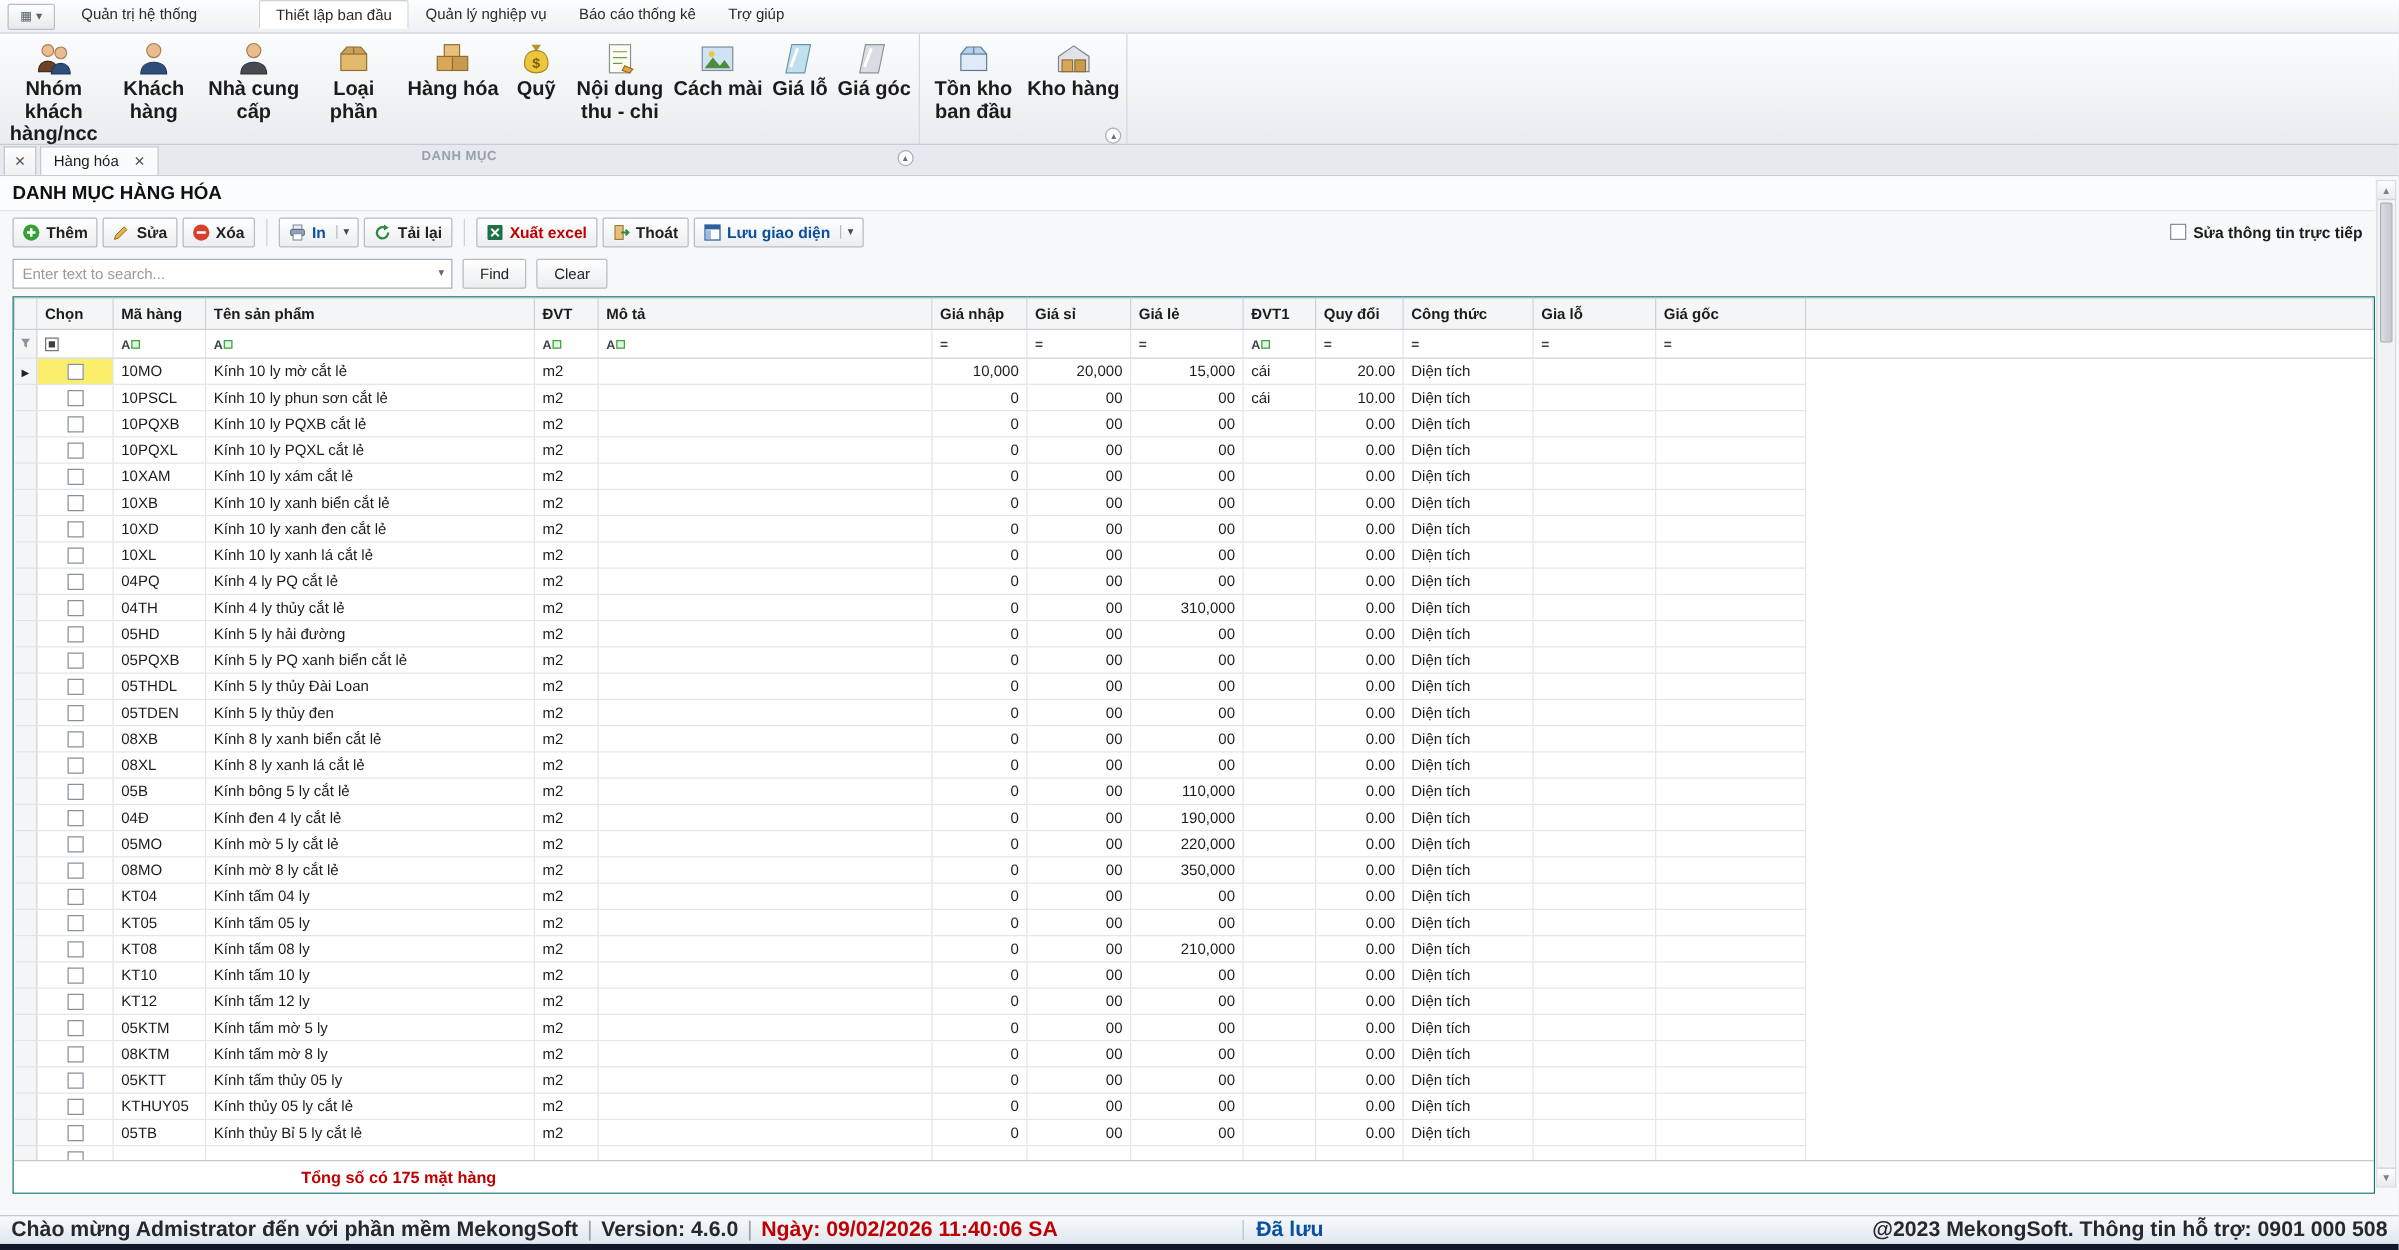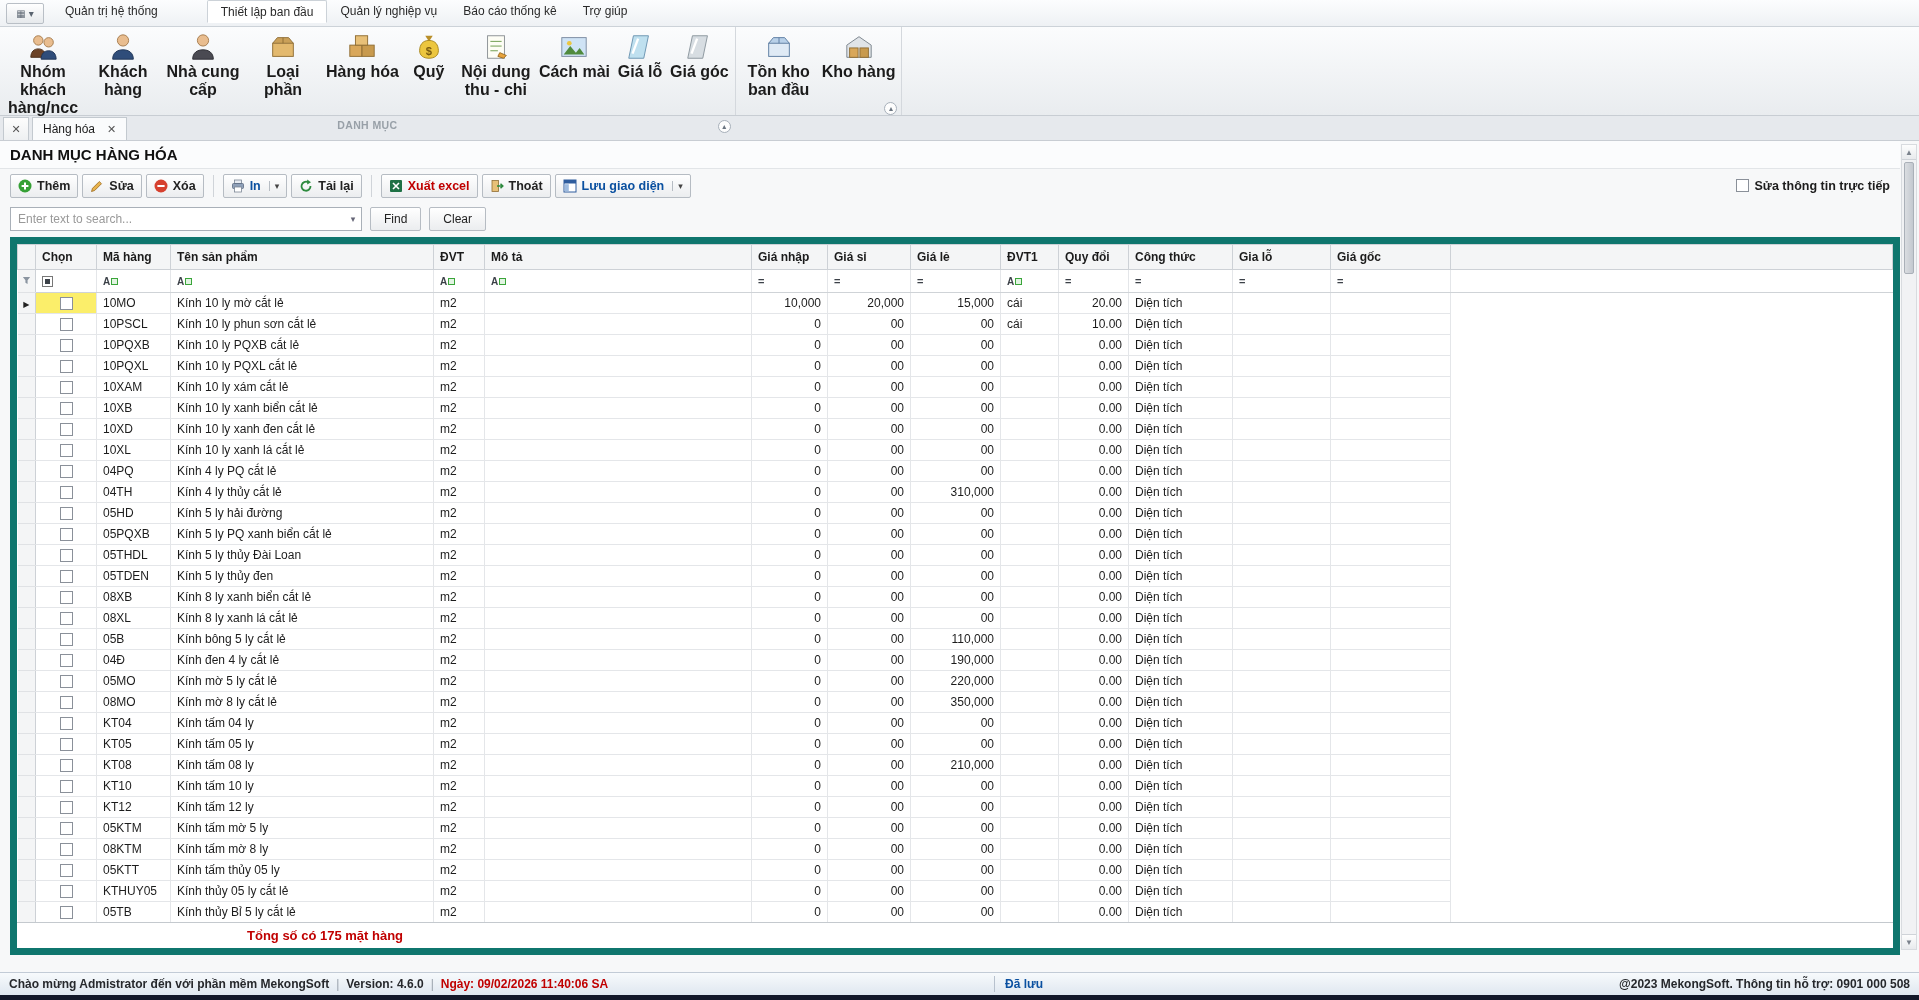--- a/index.html
+++ b/index.html
@@ -68,21 +68,21 @@
 
   .search-row{height:33px;flex:none;display:flex;align-items:center;gap:8px;padding:0 10px;}
   .search-box{width:352px;height:24px;border:1px solid #a9b0b8;background:#fff;display:flex;align-items:center;}
   .search-box input{flex:1;border:none;outline:none;padding:0 7px;font:12px "Liberation Sans",sans-serif;color:#333;background:transparent;}
   .search-box input::placeholder{color:#999;}
   .combo-arrow{width:16px;text-align:center;color:#667;font-size:9px;}
   .sbtn{height:24px;padding:0 13px;border:1px solid #b6bcc3;border-radius:2px;
     background:linear-gradient(#ffffff,#ebedef);font:12px "Liberation Sans",sans-serif;color:#222;}
 
   
-  .grid-outer{flex:none;height:718px;margin:2px 0 0 10px;border:7px solid #0f766e;background:#fff;
+  .grid-outer{flex:none;height:718px;margin:2px 0 0 10px;border:1px solid #0f766e;background:#fff;
     display:flex;flex-direction:column;overflow:hidden;}
   .grid-body{height:690px;overflow:hidden;}
   table.grid-table{border-collapse:collapse;table-layout:fixed;width:100%;}
   th{background:#f4f5f6;border:1px solid #cdd1d6;font-weight:bold;text-align:left;padding:0 6px;height:25px;
     font-size:12px;color:#1b1b1b;white-space:nowrap;overflow:hidden;}
   th.fillh{border-right:1px solid #cdd1d6;}
   .filter-row td{height:23px;border-bottom:1px solid #cfd3d7;border-right:1px solid #e4e6e9;background:#fff;padding:0 6px;}
   .filter-row td.fill{border-right:none;}
   td.ind{background:#f4f5f6;border-right:1px solid #cdd1d6;border-bottom:1px solid #e0e2e5;text-align:center;padding:0;}
   tbody td{height:21px;border-right:1px solid #e4e6e9;border-bottom:1px solid #e4e6e9;padding:0 6px;
@@ -104,21 +104,21 @@
   .vscroll{position:absolute;top:3px;right:2px;bottom:22px;width:16px;background:#f1f2f4;
     border:1px solid #d8dbdf;display:flex;flex-direction:column;}
   .varrow{height:15px;flex:none;font-size:8px;color:#7a828c;display:flex;align-items:center;justify-content:center;
     background:linear-gradient(#fdfdfd,#e8eaed);border-bottom:1px solid #cfd3d8;}
   .varrow.down{margin-top:auto;border-top:1px solid #cfd3d8;border-bottom:none;}
   .vthumb{height:112px;margin:2px 2px 0;background:linear-gradient(90deg,#dadde1,#c3c8cf);
     border:1px solid #aab0b8;border-radius:2px;}
 
   
   .statusbar{height:23px;flex:none;background:linear-gradient(#f7fafc,#dfe7f0);border-top:1px solid #c2cbd6;
-    display:flex;align-items:center;padding:0 9px;position:relative;font-size:12px;}
+    display:flex;align-items:center;padding:0 9px;position:relative;font-size:17px;}
   .sb-welcome,.sb-version{font-weight:bold;color:#26282c;white-space:nowrap;}
   .sb-sep{margin:0 7px;color:#9aa2ac;}
   .sb-date{font-weight:bold;color:var(--accent-red);white-space:nowrap;}
   .sb-divider{position:absolute;left:994px;top:3px;bottom:3px;width:1px;background:#b7c1cd;}
   .sb-saved{position:absolute;left:1005px;font-weight:bold;color:var(--accent-blue);}
   .sb-right{margin-left:auto;font-weight:bold;color:#26282c;white-space:nowrap;}
   .bottom-strip{height:5px;flex:none;background:#12182a;}
 </style>
 </head>
 <body>

